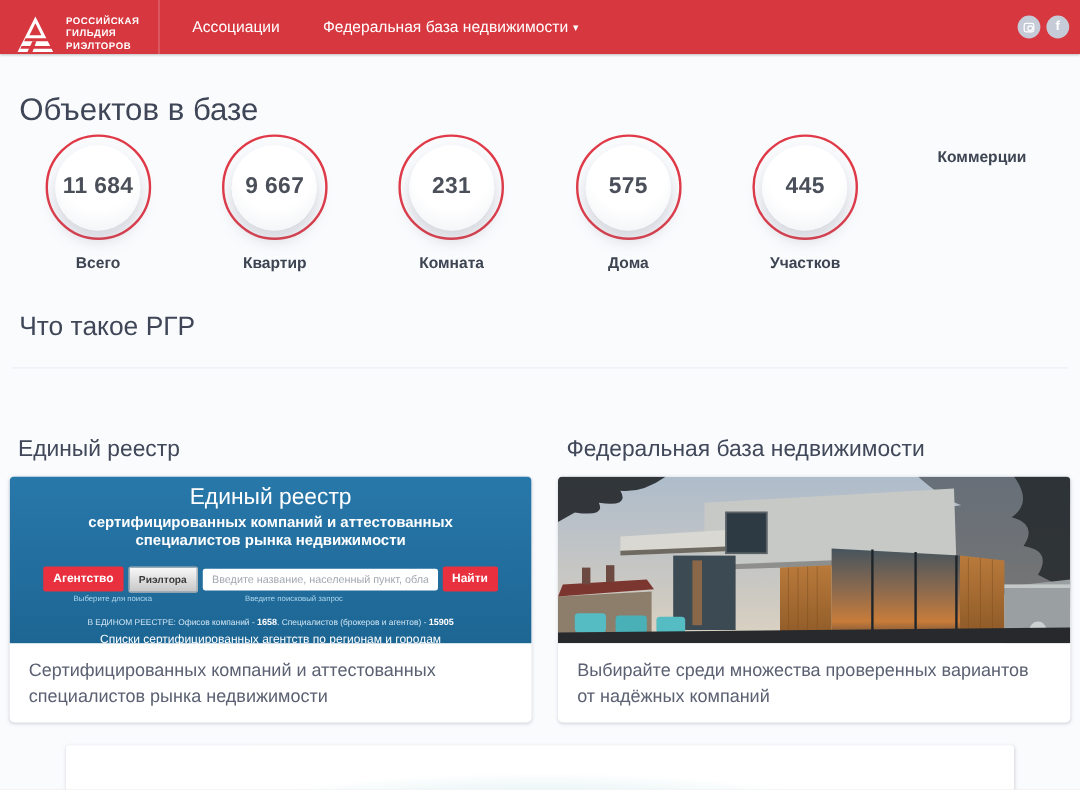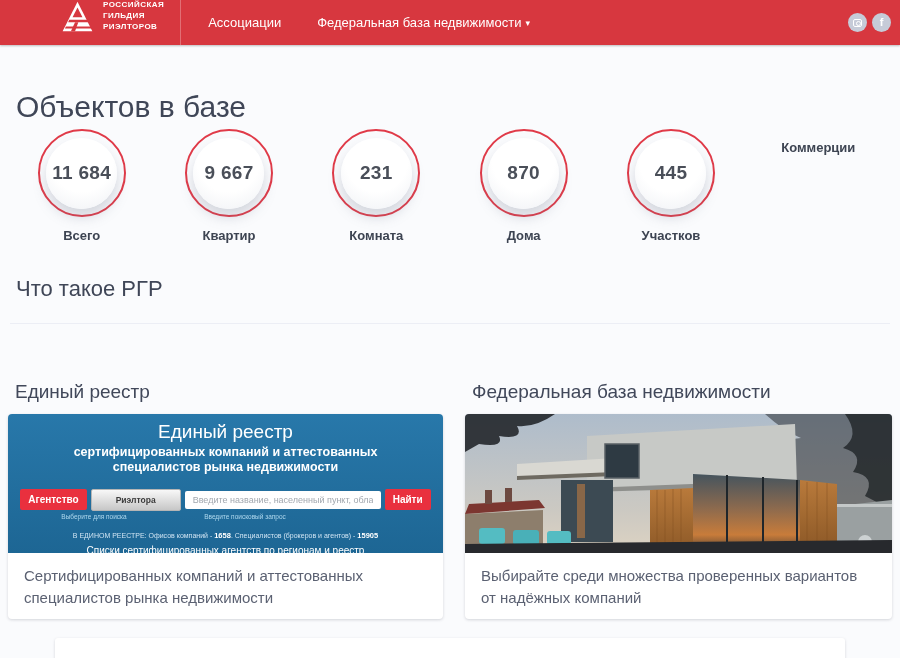--- a/index.html
+++ b/index.html
@@ -1,34 +1,34 @@
 <!DOCTYPE html>
 <html><head>
 <meta charset="utf-8">
 <style>
   * { box-sizing: border-box; margin: 0; padding: 0; }
   body { margin: 0; background:#e8e8e8; font-family:"Liberation Sans", sans-serif; }
   .page { width:900px; height:658px; background:#fafbfd; position:relative; overflow:hidden; margin:0 auto; }
 
   
   .header { height:45px; background:#d7373f; display:flex; align-items:stretch; box-shadow:0 1px 2px rgba(0,0,0,.25); }
-  .logo-wrap { display:flex; align-items:flex-start; gap:9px; padding:0 16px 0 13px; border-right:1px solid rgba(255,255,255,.28);margin-left:48px; }
+  .logo-wrap { display:flex; align-items:flex-end; gap:9px; padding:0 16px 0 13px; border-right:1px solid rgba(255,255,255,.28); }
   .logo-emblem { width:33px; height:33px; flex:0 0 auto; }
   .logo-text { color:#fff; font-size:8px; font-weight:700; line-height:1.35; letter-spacing:.45px; }
   .nav { display:flex; align-items:center; gap:36px; margin-left:27px; }
   .nav-item { color:#fff; font-size:13px; cursor:pointer; white-space:nowrap; display:flex; align-items:center; gap:4px; }
   .caret { font-size:9px; line-height:1; position:relative; top:1px; }
   .social { margin-left:auto; display:flex; align-items:center; gap:5px; padding-right:9px; }
   .soc { width:19px; height:19px; border-radius:50%; background:#c6cbd8; display:flex; align-items:center; justify-content:center; color:#fff; cursor:pointer; }
   .fb-glyph { font-size:11px; font-weight:700; line-height:1; }
   .cam { width:9px; height:8px; border:1px solid #fff; border-radius:2px; position:relative; }
   .cam::after { content:""; position:absolute; width:3px; height:3px; border:1px solid #fff; border-radius:50%; top:1px; left:2px; }
 
   
-  .stats-title { margin:45px 0 0 16px; font-size:30px; font-weight:500; color:#3f4657; }
+  .stats-title { margin:31px 0 0 16px; font-size:26px; font-weight:500; color:#3f4657; }
   .stats-row { display:flex; padding:0 8px; margin-top:5px; }
   .stat-col { flex:1; display:flex; flex-direction:column; align-items:center; }
   .ring { width:88px; height:88px; border-radius:50%; border:2px solid #e03a48; display:flex; align-items:center; justify-content:center; background:transparent; }
   .disc { width:71px; height:71px; border-radius:50%;
           background:radial-gradient(circle at 50% 32%, #ffffff 52%, #eef0f4 100%);
           box-shadow:0 8px 13px rgba(110,120,140,.28);
           display:flex; align-items:center; justify-content:center; }
   .num { font-size:19px; font-weight:800; color:#4a4f59; letter-spacing:.3px; }
   .stat-label { margin-top:11px; font-size:13px; font-weight:700; color:#3d4452; }
 
@@ -40,21 +40,21 @@
   .cards { display:grid; grid-template-columns:435px 427px; column-gap:22px; padding:0 8px; margin-top:57px; }
   .section-title { font-size:19px; font-weight:400; color:#41485a; padding-left:7px; margin-bottom:11px; height:22px; }
   .card { background:#fff; border-radius:4px; box-shadow:0 1px 3px rgba(60,64,80,.2); overflow:hidden; }
 
   
   .banner { height:139px; background:linear-gradient(180deg,#2878aa,#1d6694); color:#fff; text-align:center; padding-top:7px; position:relative; }
   .banner-title { font-size:19px; font-weight:400; }
   .banner-sub { font-size:12.5px; font-weight:700; line-height:1.22; margin:2px auto 0; width:85%; }
   .controls { display:flex; justify-content:center; align-items:center; gap:4px; margin-top:13px; }
   .btn-red { background:#e9303e; color:#fff; font-size:10px; font-weight:700; padding:5px 8px; border:none; border-radius:2px; cursor:pointer; font-family:"Liberation Sans",sans-serif; }
-  .btn-gray { background:linear-gradient(#f8f8f8,#c7c7c7); color:#3a3a3a; font-size:8.5px; font-weight:700; padding:5px 24px; border:1px solid #b5b5b5; border-radius:2px; cursor:pointer; font-family:"Liberation Sans",sans-serif; }
+  .btn-gray { background:linear-gradient(#f8f8f8,#c7c7c7); color:#3a3a3a; font-size:8.5px; font-weight:700; padding:5px 8px; border:1px solid #b5b5b5; border-radius:2px; cursor:pointer; font-family:"Liberation Sans",sans-serif; }
   .search-input { width:196px; height:18px; border:none; border-radius:2px; font-size:9px; padding:0 8px; color:#333; font-family:"Liberation Sans",sans-serif; }
   .search-input::placeholder { color:#a2a8af; }
   .hints { position:relative; height:9px; margin-top:2px; }
   .hint { position:absolute; transform:translateX(-50%); font-size:6.5px; color:#aed8ee; white-space:nowrap; }
   .hint-buttons { left:86px; }
   .hint-input { left:237px; }
   .mini-stats { margin-top:9px; font-size:7px; color:#cfe4f3; }
   .mini-num { font-weight:700; color:#fff; font-size:7.5px; }
   .reg-link { margin-top:4px; font-size:10px; color:#fff; text-decoration:underline; cursor:pointer; display:inline-block; }
 
@@ -129,21 +129,21 @@
       <div class="ring">
           <div class="disc">
             <span class="num">231</span>
           </div>
         </div>
       <div class="stat-label">Комната</div>
     </div>
     <div class="stat-col">
       <div class="ring">
           <div class="disc">
-            <span class="num">870</span>
+            <span class="num">575</span>
           </div>
         </div>
       <div class="stat-label">Дома</div>
     </div>
     <div class="stat-col">
       <div class="ring">
           <div class="disc">
             <span class="num">445</span>
           </div>
         </div>
@@ -170,21 +170,21 @@
             <input class="search-input" type="text" placeholder="Введите название, населенный пункт, область" style="">
             <button class="btn-red">Найти</button>
           </div>
           <div class="hints">
             <span class="hint hint-buttons">Выберите для поиска</span>
             <span class="hint hint-input">Введите поисковый запрос</span>
           </div>
           <div class="mini-stats">
             <span>В ЕДИНОМ РЕЕСТРЕ: Офисов компаний - </span><span class="mini-num">1658</span><span>. Специалистов (брокеров и агентов) - </span><span class="mini-num">15905</span>
           </div>
-          <div><span class="reg-link">Списки сертифицированных агентств по регионам и реестр</span></div>
+          <div><span class="reg-link">Списки сертифицированных агентств по регионам и городам</span></div>
         </div>
         <div class="card-caption">Сертифицированных компаний и аттестованных специалистов рынка недвижимости</div>
       </div>
     </div>
 
     <div>
       <div class="section-title">Федеральная база недвижимости</div>
       <div class="card">
         <svg class="house-photo" viewBox="0 0 427 139" preserveAspectRatio="none">
           <defs>

